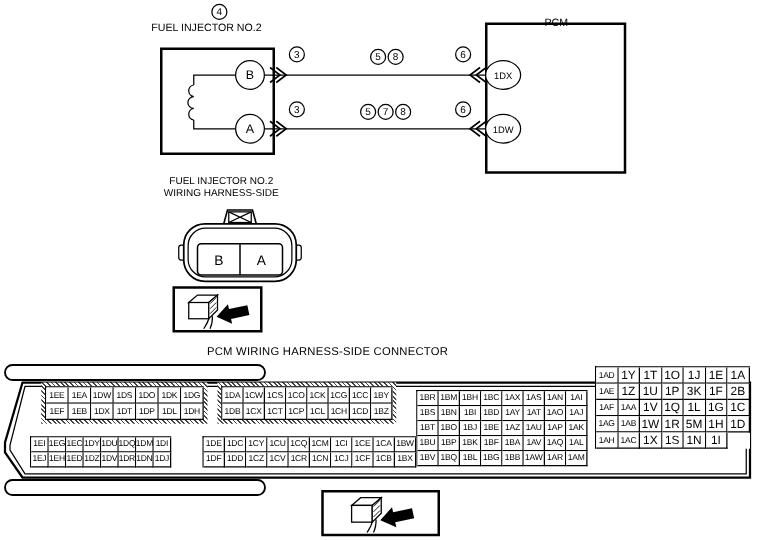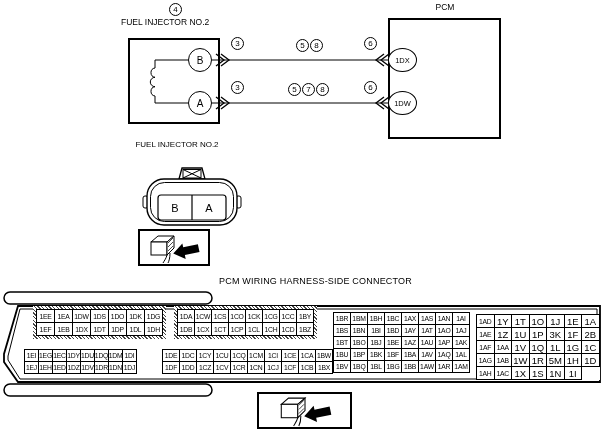--- a/index.html
+++ b/index.html
@@ -2,21 +2,21 @@
 <html><head>
 <meta charset="utf-8">
 <style>
   html,body{margin:0;padding:0;background:#fff;}
   *{box-sizing:border-box;}
   .stage{position:relative;width:607px;height:432px;background:#fff;overflow:hidden;
          font-family:"Liberation Sans","DejaVu Sans",sans-serif;color:#000;}
   .overlay{position:absolute;left:0;top:0;}
   .lbl{position:absolute;font-size:8.5px;line-height:10px;white-space:nowrap;}
   .center{text-align:center;white-space:normal;}
-  .title{font-size:9px;letter-spacing:.2px;text-align:right;}
+  .title{font-size:9px;letter-spacing:.2px;}
   .boxline{position:absolute;border:2px solid #000;background:transparent;}
   .term{position:absolute;border:1.2px solid #000;border-radius:50%;background:#fff;
         display:flex;align-items:center;justify-content:center;}
   .circ-group{position:absolute;display:flex;gap:1px;}
   .circ{width:13px;height:13px;border:1px solid #000;border-radius:50%;background:#fff;
         display:flex;align-items:center;justify-content:center;font-size:8px;}
   .iconbox{position:absolute;border:2px solid #000;background:#fff;
            display:flex;align-items:center;justify-content:center;}
   .hatch{position:absolute;padding:3px;
          background:repeating-linear-gradient(45deg,#444 0,#444 1px,#fff 1px,#fff 2.6px);}
@@ -57,21 +57,21 @@
   </svg>
 
   <div class="circ-group" style="left:169px;top:3px">
       <span class="circ">4</span>
     </div>
   <div class="lbl" style="left:121px;top:17px">FUEL INJECTOR NO.2</div>
   <div class="boxline" style="left:128px;top:38px;width:92px;height:86px"></div>
   <div class="term" style="left:188px;top:48px;width:24px;height:24px;font-size:10px">B</div>
   <div class="term" style="left:188px;top:91px;width:24px;height:24px;font-size:10px">A</div>
 
-  <div class="lbl" style="left:428px;top:2px;width:34px;text-align:center">PCM</div>
+  <div class="lbl" style="left:428px;top:13px;width:34px;text-align:center">PCM</div>
   <div class="boxline" style="left:388px;top:18px;width:113px;height:121px"></div>
   <div class="term" style="left:388px;top:48px;width:29px;height:24px;font-size:7.5px">1DX</div>
   <div class="term" style="left:388px;top:91px;width:29px;height:24px;font-size:7.5px">1DW</div>
 
   <div class="circ-group" style="left:231px;top:37px">
       <span class="circ">3</span>
     </div>
   <div class="circ-group" style="left:296px;top:39px">
       <span class="circ">5</span>
       <span class="circ">8</span>
@@ -86,20 +86,21 @@
       <span class="circ">5</span>
       <span class="circ">7</span>
       <span class="circ">8</span>
     </div>
   <div class="circ-group" style="left:364px;top:81px">
       <span class="circ">6</span>
     </div>
 
   <div class="lbl center" style="left:112px;top:140px;width:130px;font-size:8px;line-height:9.5px">
     <div>FUEL INJECTOR NO.2</div>
+    <div>WIRING HARNESS-SIDE</div>
   </div>
 
   <svg class="overlay" style="left:142px;top:166px" width="100" height="62" viewBox="0 0 100 62">
     <polygon points="37,13 40,2 60,2 63,13" fill="#fff" stroke="#000" stroke-width="1.3"></polygon>
     <rect x="41" y="3.5" width="18" height="8.5" fill="#fff" stroke="#000" stroke-width="1"></rect>
     <path d="M41,3.5 L59,12 M41,12 L59,3.5" stroke="#000" stroke-width="1"></path>
     <rect x="1" y="30" width="5" height="12" rx="2" fill="#fff" stroke="#000" stroke-width="1"></rect>
     <rect x="94" y="30" width="5" height="12" rx="2" fill="#fff" stroke="#000" stroke-width="1"></rect>
     <rect x="5" y="13" width="90" height="46" rx="17" fill="#fff" stroke="#000" stroke-width="1.4"></rect>
     <rect x="8.5" y="16.5" width="83" height="39" rx="14" fill="none" stroke="#000" stroke-width="1"></rect>
@@ -195,21 +196,21 @@
       <div class="cell s">1AL</div>
       <div class="cell s">1BV</div>
       <div class="cell s">1BQ</div>
       <div class="cell s">1BL</div>
       <div class="cell s">1BG</div>
       <div class="cell s">1BB</div>
       <div class="cell s">1AW</div>
       <div class="cell s">1AR</div>
       <div class="cell s">1AM</div>
     </div>
-  <div class="grid abs g-b4" style="left:476px;top:314px">
+  <div class="grid abs g-b4" style="left:476px;top:293px">
       <div class="cell s">1AD</div>
       <div class="cell">1Y</div>
       <div class="cell">1T</div>
       <div class="cell">1O</div>
       <div class="cell">1J</div>
       <div class="cell">1E</div>
       <div class="cell">1A</div>
       <div class="cell s">1AE</div>
       <div class="cell">1Z</div>
       <div class="cell">1U</div>

